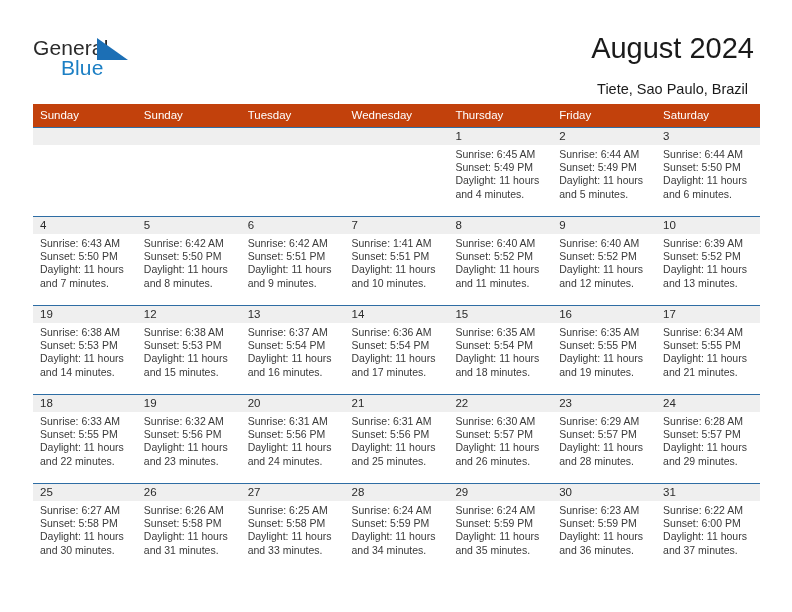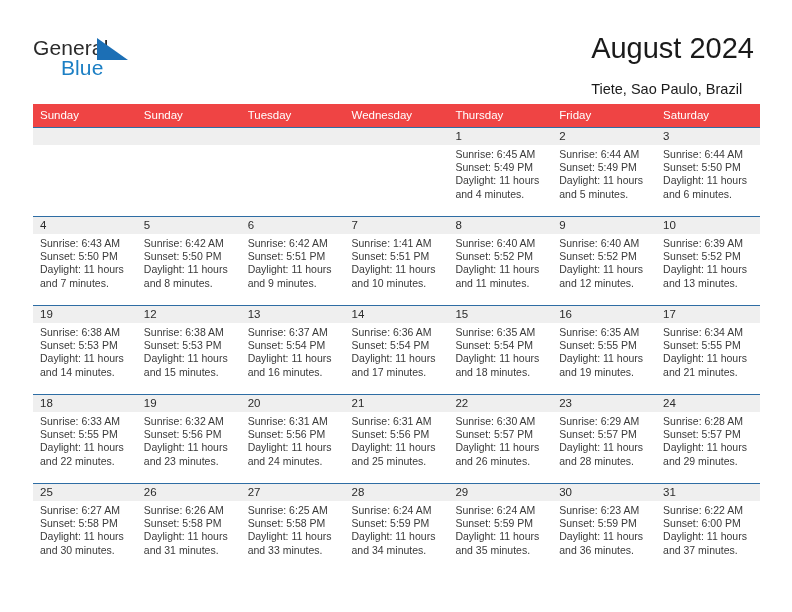--- a/index.html
+++ b/index.html
@@ -57,21 +57,21 @@
     top: 2px;
     width: 32px;
     height: 22px;
   }
   .logo-flag svg { display: block; }
 
   .title-block {
     position: absolute;
     right: 38px;
     top: 30px;
-    text-align: left;
+    text-align: center;
   }
   .title {
     font-size: 29px;
     font-weight: normal;
     color: #1a1a1a;
     line-height: 36px;
     white-space: nowrap;
   }
   .subtitle {
     margin-top: 14px;
@@ -86,21 +86,21 @@
     position: absolute;
     left: 33px;
     top: 104px;
     width: 727px;
     border-collapse: collapse;
     table-layout: fixed;
   }
   .calendar col { width: 103.857px; }
 
   thead th {
-    background: #ef4444;
+    background: #c2410c;
     color: #ffffff;
     font-size: 11.5px;
     font-weight: normal;
     text-align: left;
     padding: 5px 0 5px 7px;
     height: 21px;
     line-height: 13px;
   }
 
   tbody tr.week > td {

